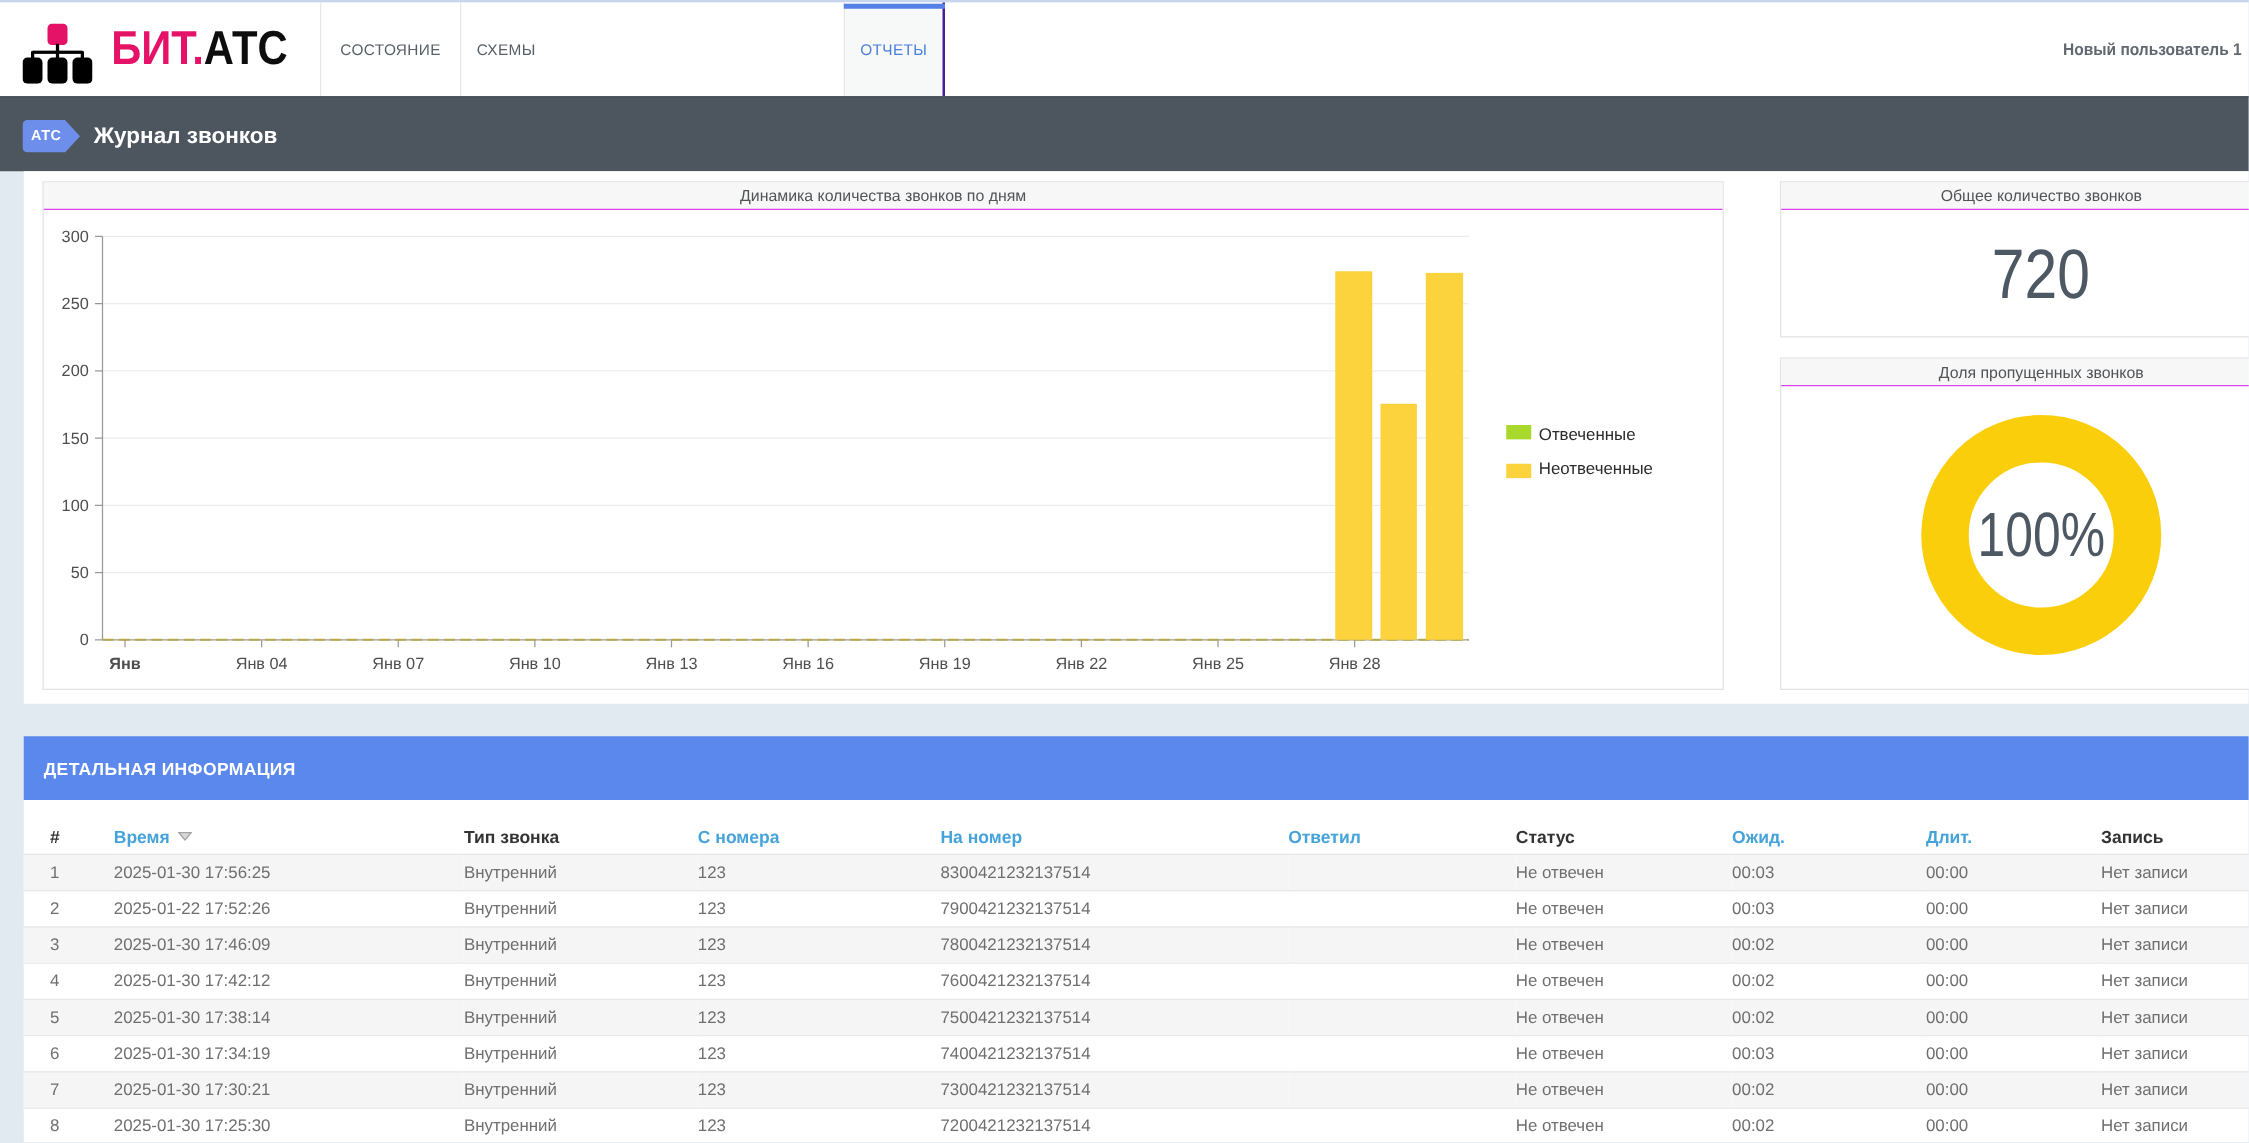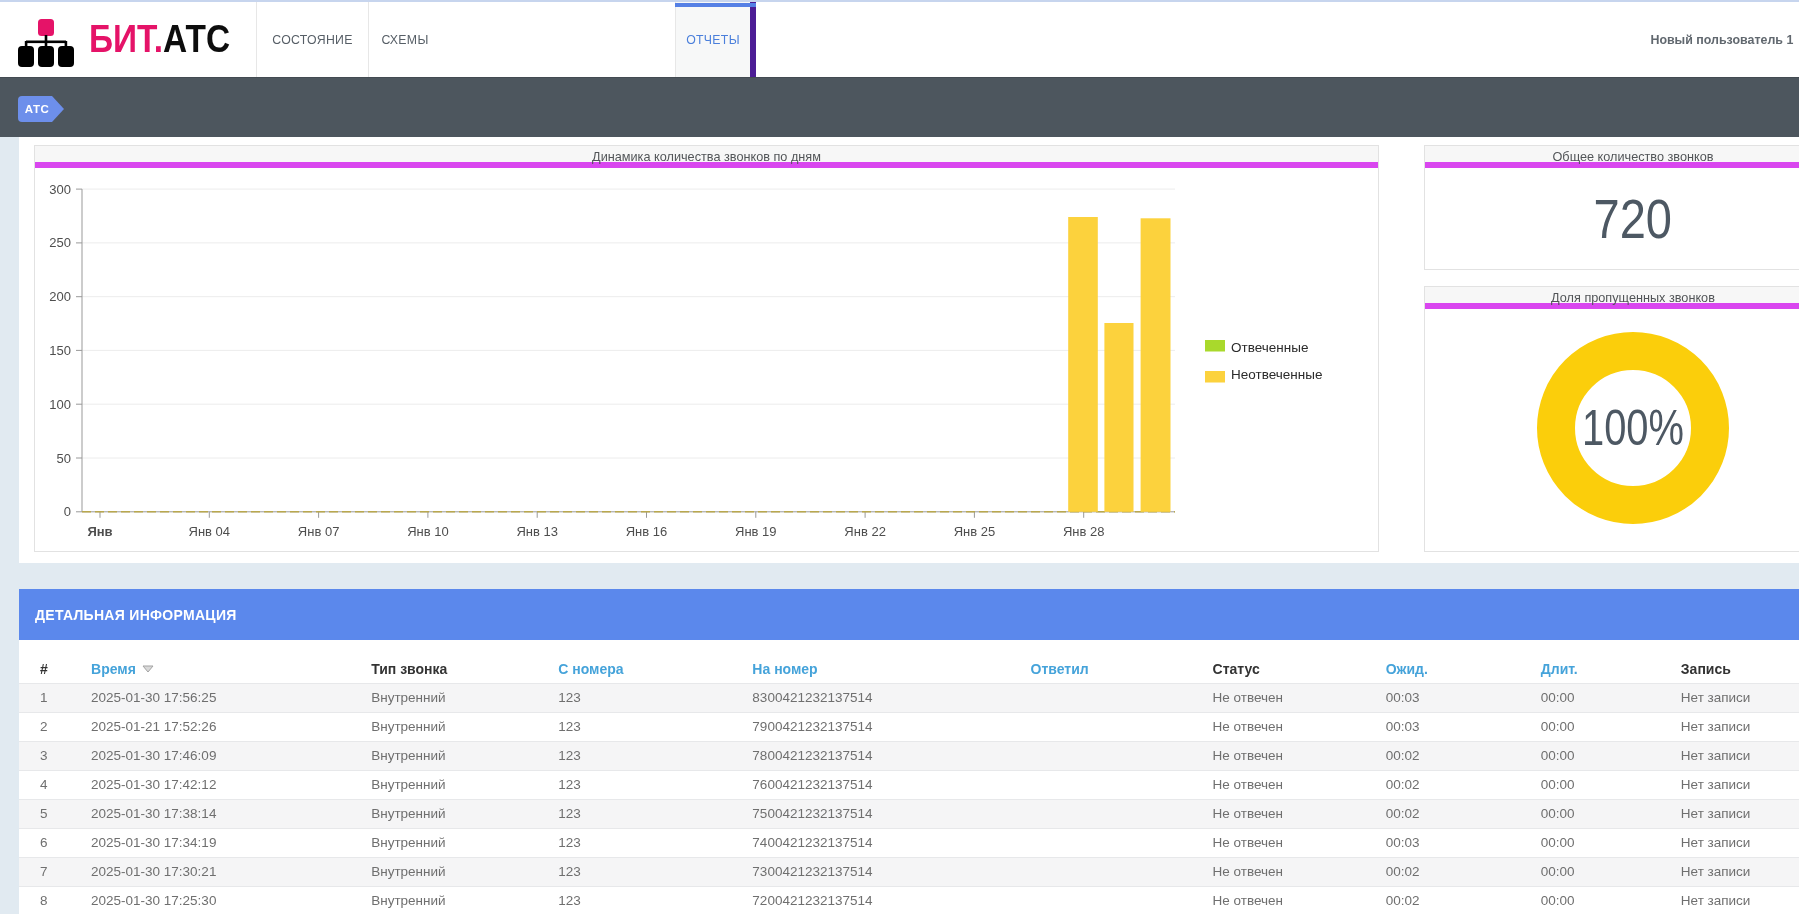--- a/index.html
+++ b/index.html
@@ -11,38 +11,38 @@
 
 #topline { left:0; top:0; width:1799px; height:2px; background:#c7d5ee; }
 
 
 #header { left:0; top:2px; width:1799px; height:75px; background:#fff; }
 #logo-ico { left:18px; top:15px; }
 #logo-text { left:89px; top:16px; font-size:38px; font-weight:bold; color:#0d0d0d; transform:scaleX(0.88); transform-origin:left top; white-space:nowrap; }
 #logo-text .pink { color:#e51368; }
 .tab { top:0; height:75px; display:flex; align-items:center; justify-content:center;
   font-size:12.3px; color:#565e66; border-left:1px solid #e7e7e7; letter-spacing:0.3px; }
-.tab.last { border-right:6px solid #4c1d95; }
+.tab.last { border-right:2px solid #4c1d95; }
 #tab5 { background:#f7f8f8; color:#4a7fdb; }
 #tab5accent { top:1px; height:4px; background:#5580e5; }
 #user { top:0; right:6px; height:75px; display:flex; align-items:center;
   font-size:13.5px; font-weight:bold; color:#61686f; transform:scaleX(0.92); transform-origin:right center; }
 
 
 #crumb { left:0; top:77px; width:1799px; height:60px; background:#4d565e; border-top:1px solid #434b52; }
 #badge { left:18px; top:18px; }
 #badge-label { left:18px; top:18px; width:38px; height:26px; text-align:center; line-height:26px;
   color:#fff; font-size:11.5px; font-weight:bold; letter-spacing:0.5px; }
 #crumb-title { left:75px; top:0; height:60px; display:flex; align-items:center;
   color:#fff; font-size:18px; font-weight:bold; white-space:nowrap; }
 
 
 #whiteband { left:19px; top:137px; width:1780px; height:426px; background:#fff; }
 .panel { background:#fff; border:1px solid #e2e2e2; }
-.ptitle { height:22px; background:#f7f7f7; border-bottom:6px solid #d946ef; text-align:center;
+.ptitle { height:22px; background:#f7f7f7; border-bottom:1px solid #d946ef; text-align:center;
   font-size:12.7px; color:#525558; line-height:23px; }
 #chartpanel { left:34px; top:145px; width:1345px; height:407px; }
 #panel720 { left:1424px; top:145px; width:418px; height:125px; }
 #v720 { left:0; top:22px; width:416px; height:101px; display:flex; align-items:center; justify-content:center;
   font-size:56px; color:#4d5863; }
 #v720 span { transform:scaleX(0.84); }
 #paneldonut { left:1424px; top:286px; width:418px; height:266px; }
 
 
 #bluebar { left:19px; top:589px; width:1780px; height:51px; background:#5b88ec; }
@@ -82,20 +82,21 @@
   <div class="abs tab last" id="tab5" style="left:675px; width:81px;">ОТЧЕТЫ</div>
   <div class="abs" id="tab5accent" style="left:675px; width:81px;"></div>
   <div class="abs" id="user">Новый пользователь 1</div>
 </div>
 
 <div class="abs" id="crumb">
   <svg class="abs" id="badge" width="46" height="26" viewBox="0 0 46 26">
     <path d="M4 0 h30 l12 13 l-12 13 h-30 a4 4 0 0 1 -4 -4 v-18 a4 4 0 0 1 4 -4 z" fill="#6d8feb"></path>
   </svg>
   <div class="abs" id="badge-label">АТС</div>
+  <div class="abs" id="crumb-title">Журнал звонков</div>
 </div>
 
 <div class="abs" id="whiteband"></div>
 
 <div class="abs panel" id="chartpanel">
   <div class="ptitle">Динамика количества звонков по дням</div>
   <svg class="abs" id="chartsvg" width="1343" height="383" viewBox="0 0 1343 383" style="left:0;top:22px">
     <line x1="47" y1="21.1" x2="1140" y2="21.1" stroke="#ececec" stroke-width="1"></line>
     <line x1="41" y1="21.1" x2="47" y2="21.1" stroke="#999" stroke-width="1"></line>
     <text x="36" y="25.6" text-anchor="end" font-size="13" fill="#4e4e4e">300</text>
@@ -194,21 +195,21 @@
           <td class="c3">123</td>
           <td class="c4">8300421232137514</td>
           <td class="c5"></td>
           <td class="c6">Не отвечен</td>
           <td class="c7">00:03</td>
           <td class="c8">00:00</td>
           <td class="c9">Нет записи</td>
         </tr>
 <tr>
           <td class="c0">2</td>
-          <td class="c1">2025-01-21 17:52:26</td>
+          <td class="c1">2025-01-22 17:52:26</td>
           <td class="c2">Внутренний</td>
           <td class="c3">123</td>
           <td class="c4">7900421232137514</td>
           <td class="c5"></td>
           <td class="c6">Не отвечен</td>
           <td class="c7">00:03</td>
           <td class="c8">00:00</td>
           <td class="c9">Нет записи</td>
         </tr>
 <tr>

